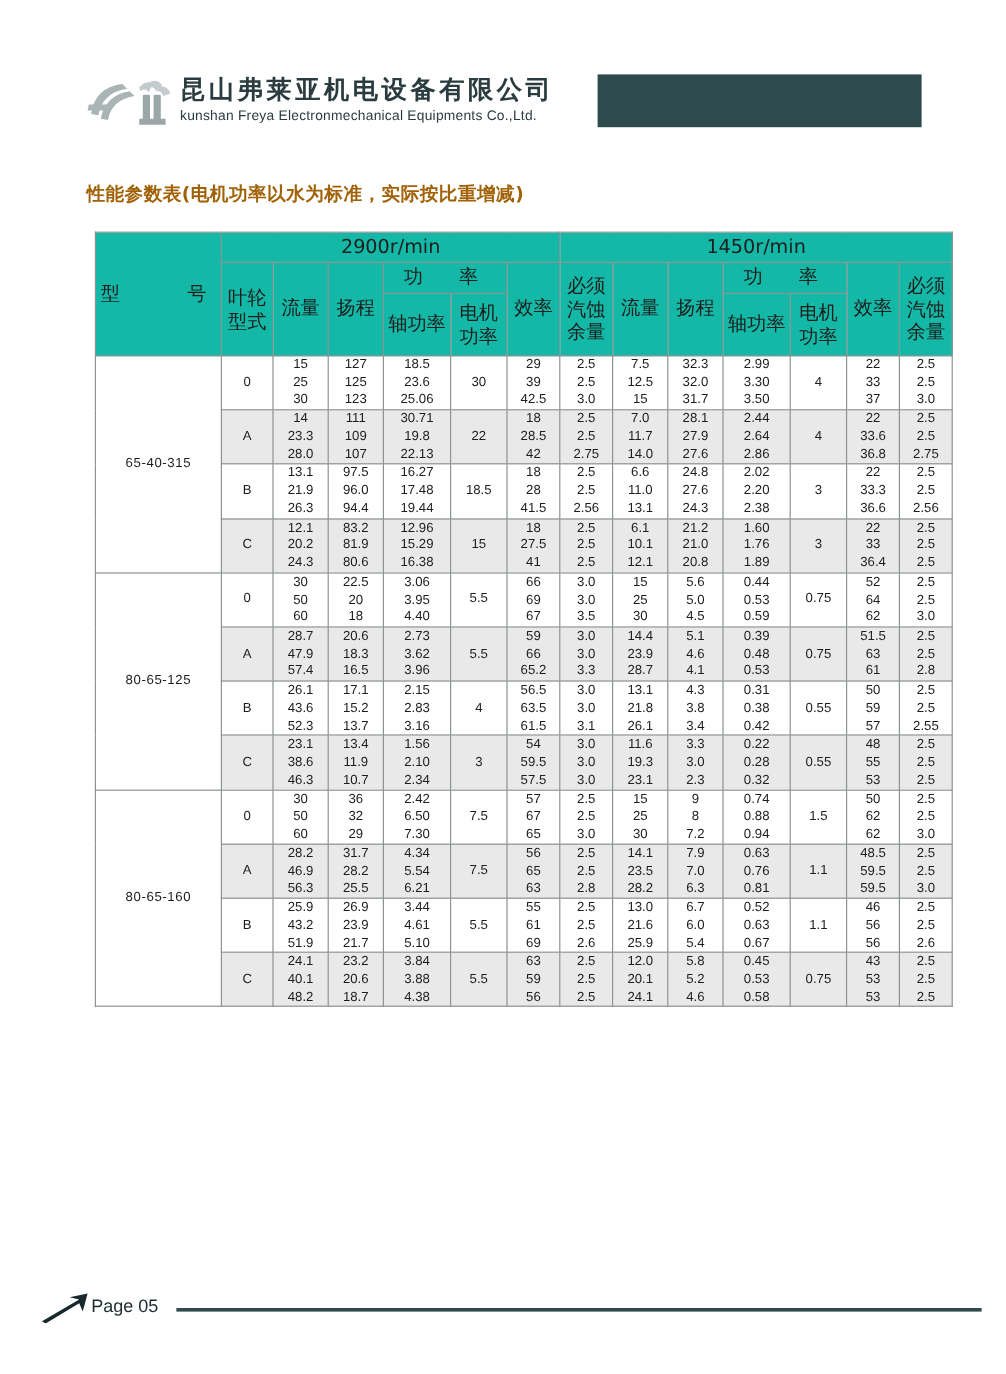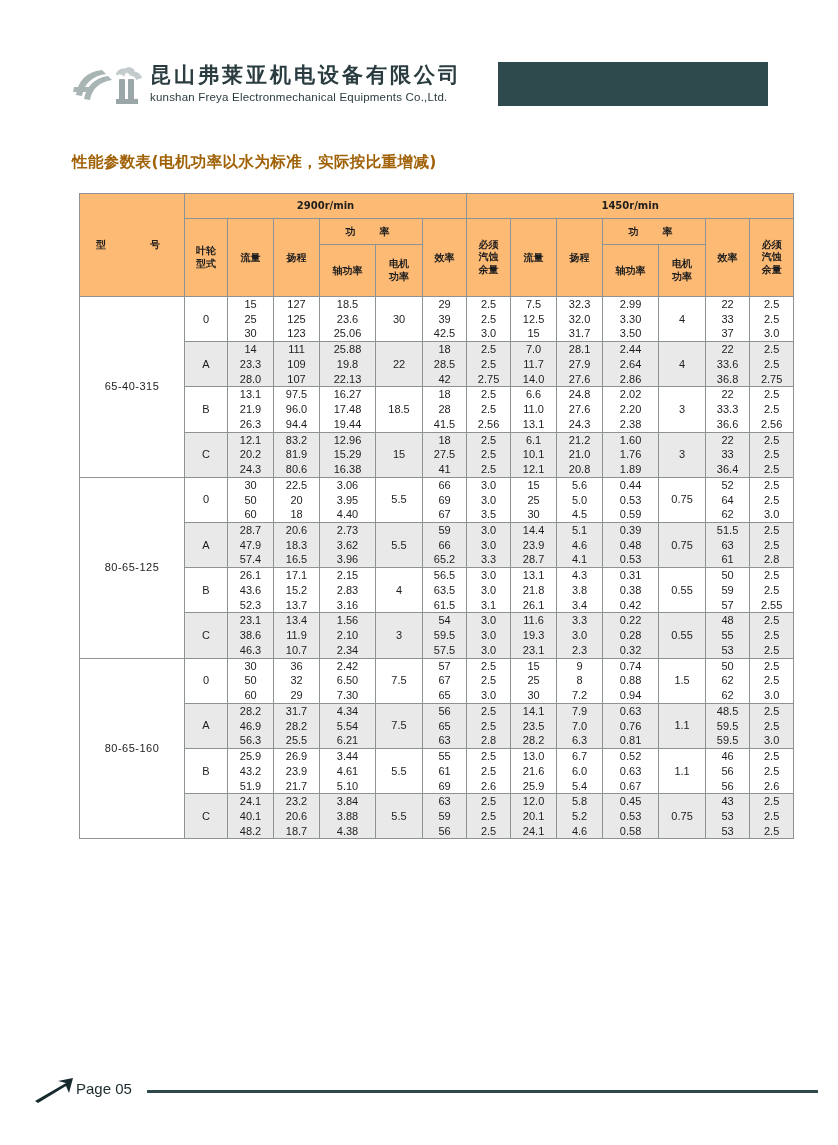--- a/index.html
+++ b/index.html
@@ -52,24 +52,24 @@
     font-size:10.5px;
   }
   table.perf th,table.perf td{
     border:1px solid #8d9294;
     text-align:center;
     vertical-align:middle;
     padding:0;
     color:#1d1d1d;
   }
   table.perf thead th{
-    background:#fdba74;
-    font-weight:bold;
+    background:#14b8a6;
+    font-weight:normal;
     font-family:"DejaVu Sans","Liberation Sans",sans-serif;
-    font-size:10px;
+    font-size:16px;
     line-height:1.18;
   }
   .rpm-head{font-size:12.5px;font-family:"Liberation Sans",sans-serif;height:24px;}
   .h-model{font-size:12px;letter-spacing:8px;}
   .h-tall{height:76px;}
   .h-pw-group{height:25px;font-size:12px;letter-spacing:7px;}
   .h-pw-sub{height:51px;}
   .two-line{display:block;line-height:1.22;}
 
   
@@ -261,21 +261,21 @@
               <span>14</span>
               <span>23.3</span>
               <span>28.0</span>
             </td>
             <td class="num ">
               <span>111</span>
               <span>109</span>
               <span>107</span>
             </td>
             <td class="num ">
-              <span>25.88</span>
+              <span>30.71</span>
               <span>19.8</span>
               <span>22.13</span>
             </td>
             <td class=" ">22</td>
             <td class="num ">
               <span>18</span>
               <span>28.5</span>
               <span>42</span>
             </td>
             <td class="num ">

